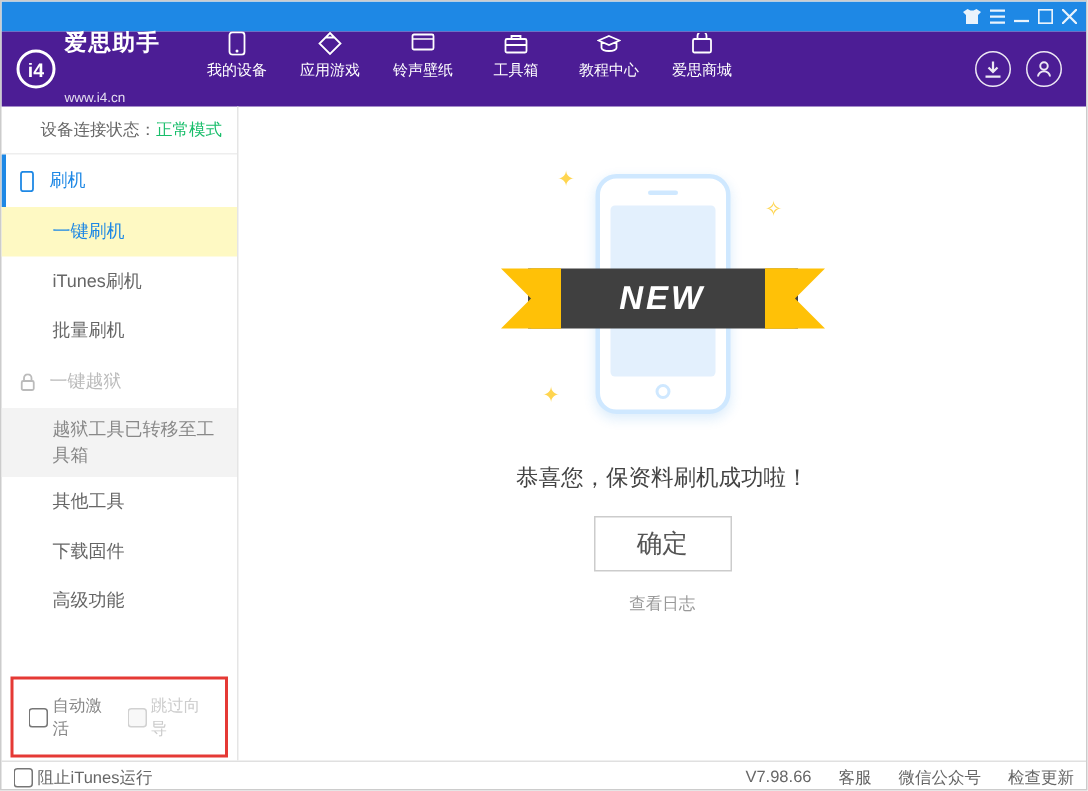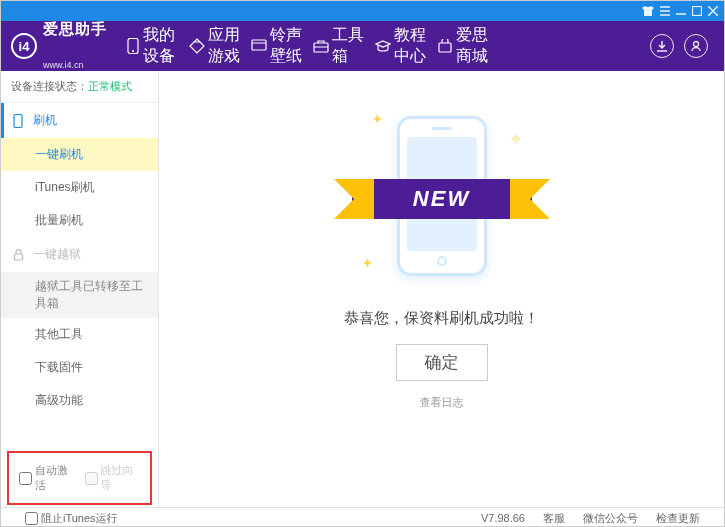--- a/index.html
+++ b/index.html
@@ -10,31 +10,31 @@
 .titlebar .ico { cursor: pointer; opacity: 0.9; }
 
 .header { background: #4c1d95; height: 50px; display: flex; align-items: center; padding: 0 10px; color: #fff; }
 .logo { display: flex; align-items: center; gap: 6px; }
 .logo-badge { width: 26px; height: 26px; border: 2px solid #fff; border-radius: 50%; display: flex; align-items: center; justify-content: center; font-weight: bold; font-size: 13px; }
 .logo-text { display: flex; flex-direction: column; line-height: 1.1; gap: 24px; }
 .logo-title { font-size: 15px; font-weight: bold; letter-spacing: 1px; }
 .logo-url { font-size: 9px; opacity: 0.85; }
 
 .nav { display: flex; margin-left: 20px; flex: 1; }
-.nav-item { width: 62px; display: flex; align-items: center; justify-content: center; height: 50px; cursor: pointer; font-size: 16px; gap: 3px; }
+.nav-item { width: 62px; display: flex; flex-direction: column; align-items: center; height: 50px; cursor: pointer; font-size: 10px; gap: 3px; }
 .nav-item.active { background: #1976d2; }
 .nav-icon { width: 18px; height: 16px; display: flex; align-items: center; justify-content: center; }
 
 .header-right { display: flex; gap: 10px; align-items: center; padding-right: 6px; }
 .circ-btn { width: 24px; height: 24px; border: 1.5px solid #fff; border-radius: 50%; display: flex; align-items: center; justify-content: center; cursor: pointer; opacity: 0.9; }
 
 
 .body { display: flex; height: 436px; }
 .sidebar { width: 158px; border-right: 1px solid #e5e5e5; display: flex; flex-direction: column; }
-.status-row { padding: 8px 10px; font-size: 11px; color: #666; border-bottom: 1px solid #eee; }
+.status-row { padding: 8px 10px; font-size: 11px; color: #666; border-bottom: 1px solid #eee; text-align: right; }
 .status-val { color: #19be6b; }
 .side-header { display: flex; align-items: center; gap: 6px; padding: 9px 12px; color: #555; font-size: 12px; }
 .side-header .ic { width: 14px; color: #999; }
 .side-header.sel { border-left: 3px solid #1e88e5; color: #1e88e5; padding-left: 9px; }
 .side-item { padding: 8px 10px 8px 34px; font-size: 12px; color: #666; cursor: pointer; }
 .side-item.active { background: #fef9c3; color: #1e88e5; }
 .side-item.info { background: #f3f3f3; color: #888; line-height: 1.4; padding-top:6px; padding-bottom:6px; }
 .side-gray { color: #bbb; }
 
 .checkbox-row { display: flex; gap: 10px; padding: 10px 10px; font-size: 11px; color: #888; border: 2px solid #e53935; margin: 2px 6px; }
@@ -42,32 +42,32 @@
 .cb input { margin: 0; }
 .cb.dis { color: #ccc; }
 
 
 .main { flex: 1; display: flex; flex-direction: column; align-items: center; justify-content: flex-start; padding-top: 30px; position: relative; }
 .illus { width: 200px; height: 190px; position: relative; display: flex; align-items: center; justify-content: center; }
 .phone-body { width: 90px; height: 160px; background: #fff; border: 3px solid #cfe8ff; border-radius: 14px; position: relative; box-shadow: 0 3px 8px rgba(30,136,229,0.15); }
 .phone-screen { position: absolute; top: 18px; left: 7px; right: 7px; bottom: 22px; background: #e3f0fd; border-radius: 3px; }
 .phone-home { position: absolute; bottom: 7px; left: 50%; transform: translateX(-50%); width: 10px; height: 10px; border: 2px solid #cfe8ff; border-radius: 50%; }
 .phone-speaker { position: absolute; top: 8px; left: 50%; transform: translateX(-50%); width: 20px; height: 3px; background: #cfe8ff; border-radius: 2px; }
-.new-ribbon { position: absolute; left: 10px; right: 10px; top: 78px; height: 40px; background: #4c1d95; display: flex; align-items: center; justify-content: center; font-weight: 900; font-style: italic; color: #fff; font-size: 22px; letter-spacing: 2px; }
+.new-ribbon { position: absolute; left: 10px; right: 10px; top: 78px; height: 40px; background: #404040; display: flex; align-items: center; justify-content: center; font-weight: 900; font-style: italic; color: #fff; font-size: 22px; letter-spacing: 2px; }
 .new-ribbon::before, .new-ribbon::after { content: ""; position: absolute; top: 0; width: 0; height: 0; border: 20px solid #ffc107; }
 .new-ribbon::before { left: -18px; border-left-color: transparent; }
 .new-ribbon::after { right: -18px; border-right-color: transparent; }
 .sparkle { position: absolute; color: #ffd54f; font-size: 14px; }
 
 .success-msg { margin-top: 18px; font-size: 15px; color: #444; }
 .ok-btn { margin-top: 16px; padding: 6px 28px; border: 1px solid #ccc; background: #fff; cursor: pointer; font-size: 17px; color: #555; }
 .log-link { margin-top: 14px; font-size: 11px; color: #999; cursor: pointer; }
 
 
-.footer { height: 21px; border-top: 1px solid #e0e0e0; display: flex; align-items: center; padding: 0 24px; font-size: 11px; color: #666; }
+.footer { height: 21px; border-top: 1px solid #e0e0e0; display: flex; align-items: center; padding: 0 8px; font-size: 11px; color: #666; }
 .footer .fcb { display: flex; align-items: center; gap: 3px; }
 .footer .ver { margin-left: auto; }
 .footer .flink { margin-left: 18px; cursor: pointer; }
 
 svg { display: block; }
 </style>
 </head>
 <body>
 
 <div class="titlebar">

